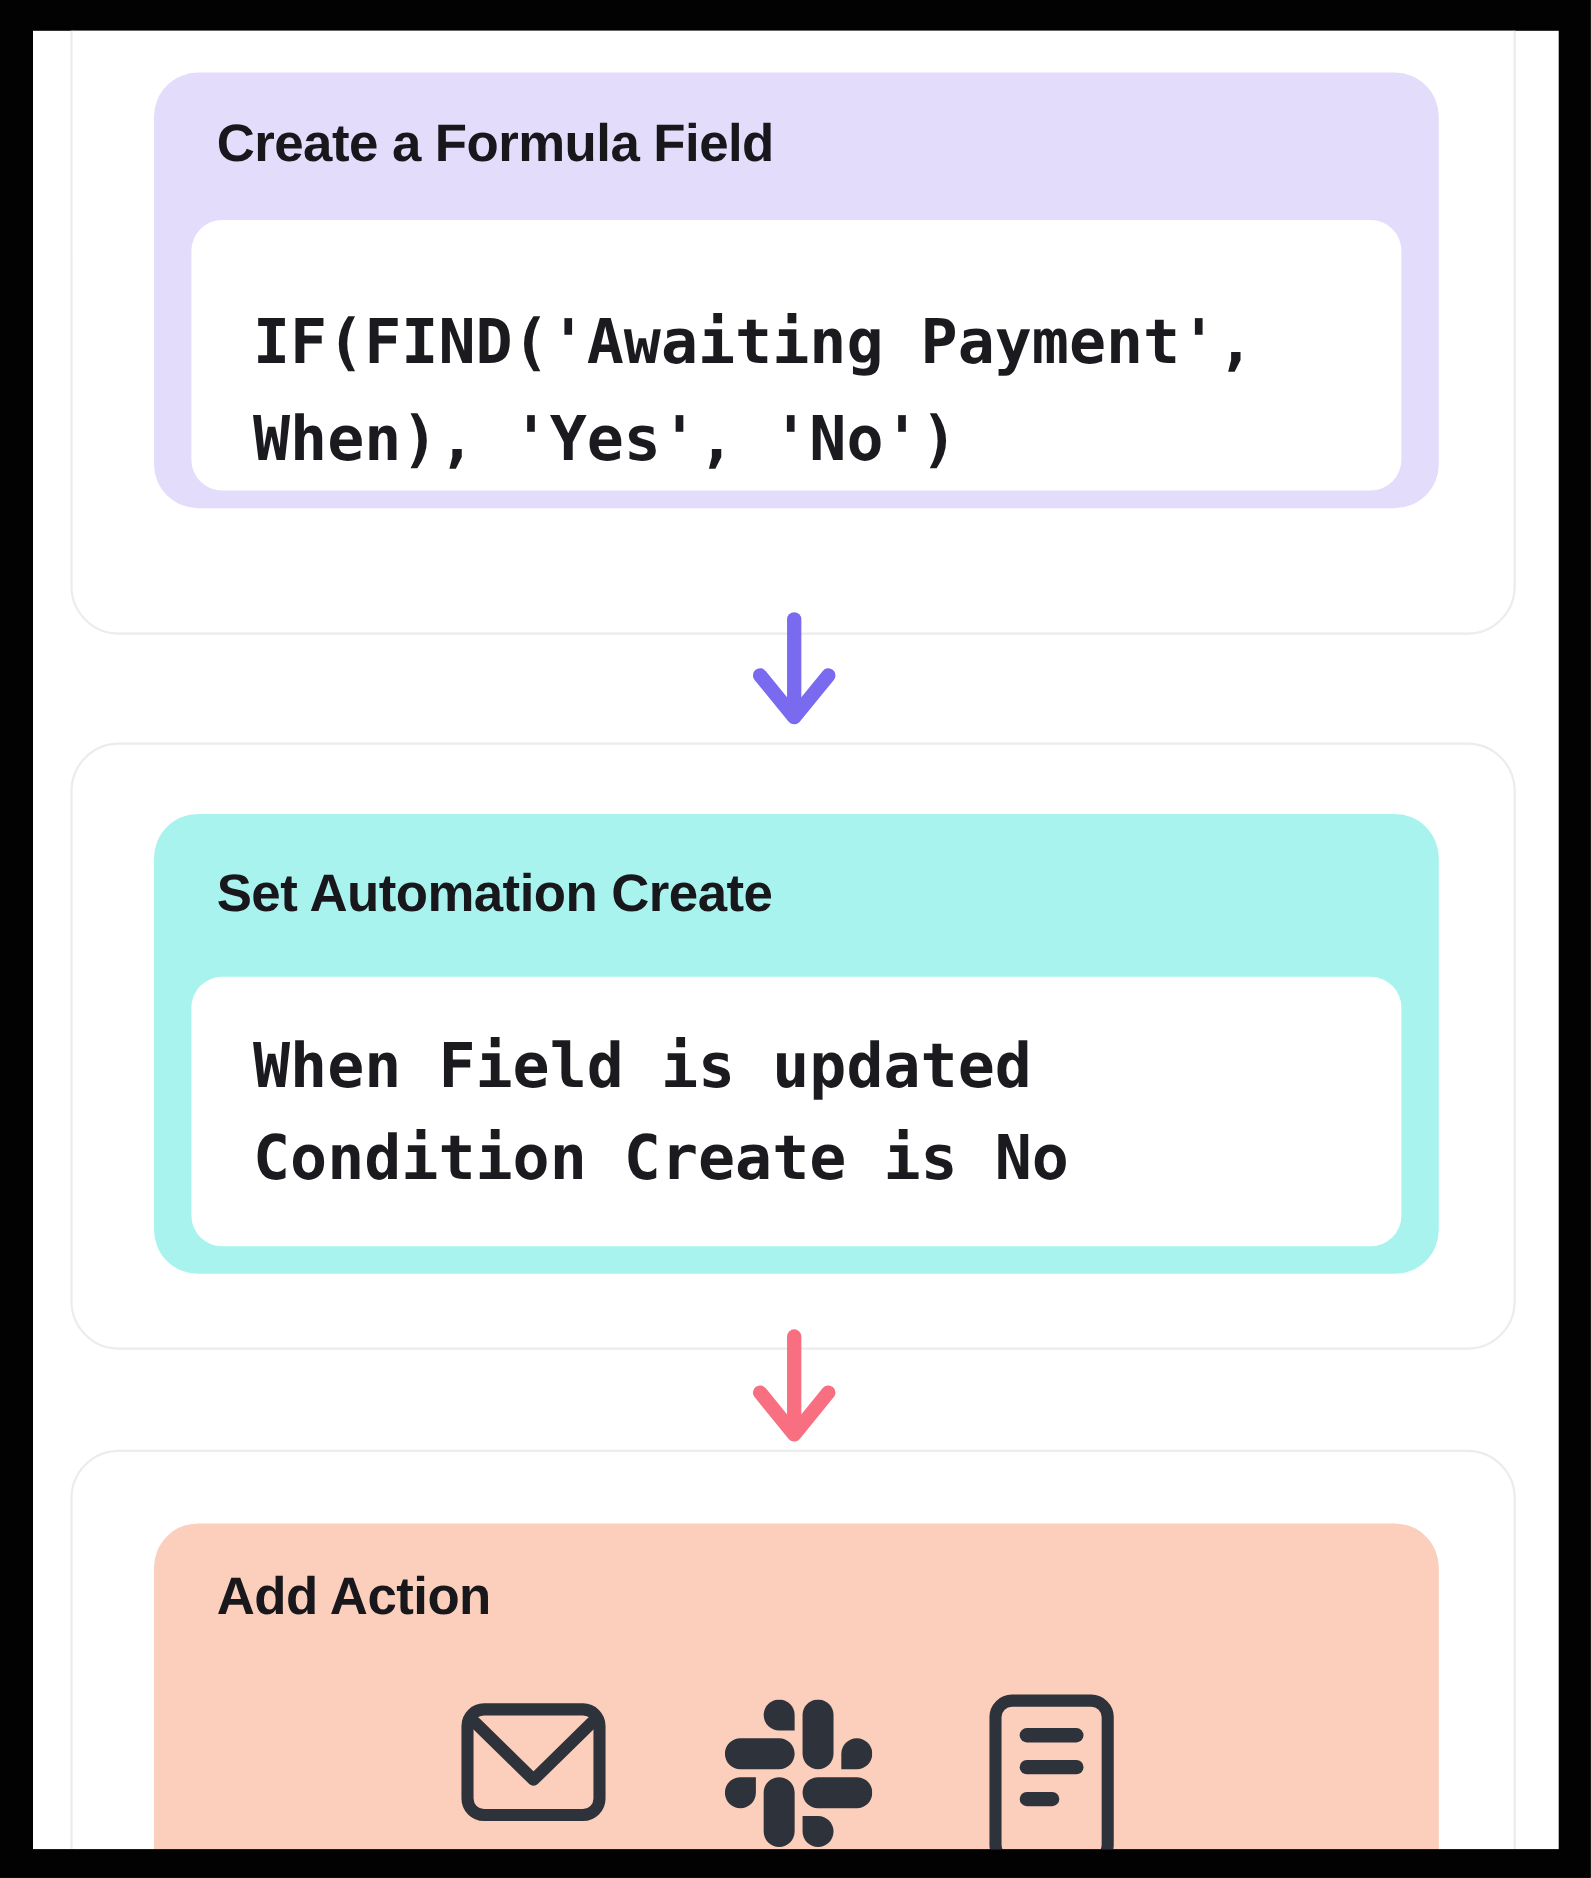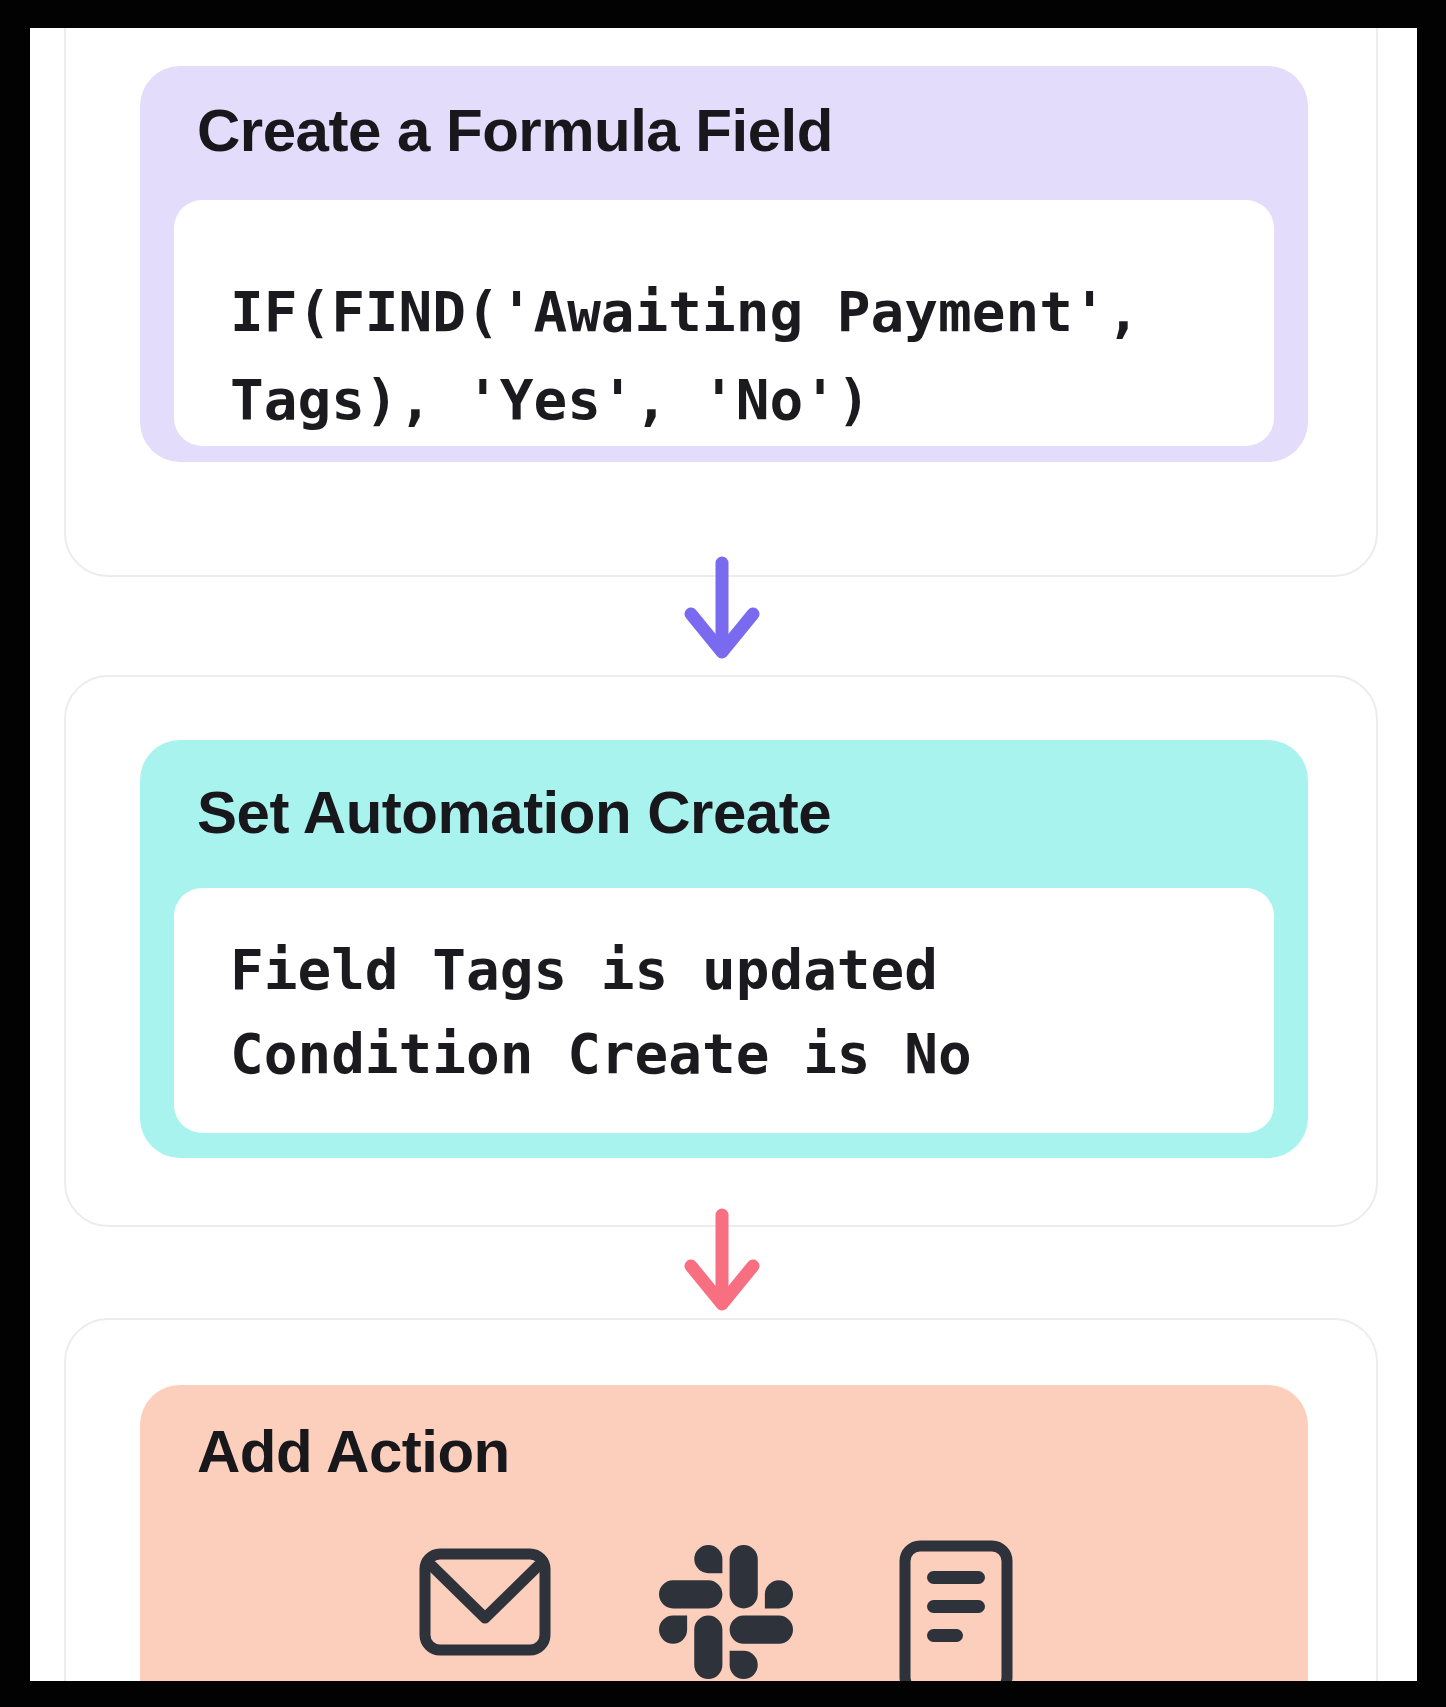--- a/index.html
+++ b/index.html
@@ -11,21 +11,21 @@
                   border:2px solid #ECEBEE;border-radius:44px;box-sizing:border-box;}
   #container-1{top:-40px;height:589px;}
   #container-2{top:647px;height:552px;}
   #container-3{top:1290px;height:430px;}
 
   .step-card{position:absolute;left:74px;width:1168px;border-radius:40px;}
   #card-1{top:76px;height:396px;}
   #card-2{top:63px;height:418px;}
   #card-3{top:65px;height:400px;}
 
-  .step-title{position:absolute;left:57px;margin:0;font-size:60px;line-height:74px;
+  .step-title{position:absolute;left:57px;margin:0;font-size:48px;line-height:74px;
               font-weight:700;letter-spacing:-0.5px;color:#17171C;white-space:nowrap;}
   #title-1{top:28px;}
   #title-2{top:36px;}
   #title-3{top:30px;}
 
   .inner-box{position:absolute;left:34px;width:1100px;background:#ffffff;border-radius:28px;
              box-sizing:border-box;font-family:"DejaVu Sans Mono", monospace;font-weight:700;
              font-size:56px;color:#1B1B1F;white-space:nowrap;}
   #code-box{top:134px;height:246px;padding:68px 0 0 56px;line-height:88px;}
   #trigger-box{top:148px;height:245px;padding:40px 0 0 56px;line-height:84px;}
@@ -46,30 +46,30 @@
 <body>
 
 <div class="canvas">
   <div class="page">
 
     <section class="step-container" id="container-1" style="border-color: rgb(236, 235, 238);">
       <div class="step-card" id="card-1" style="background-color: rgb(227, 220, 250);">
         <h2 class="step-title" id="title-1" style="color: rgb(23, 23, 28);">Create a Formula Field</h2>
         <div class="inner-box" id="code-box" style="color: rgb(27, 27, 31);">
           <div>IF(FIND('Awaiting Payment',</div>
-          <div>Tags), 'Yes', 'No')</div>
+          <div>When), 'Yes', 'No')</div>
         </div>
       </div>
     </section>
 
     <section class="step-container" id="container-2" style="border-color: rgb(236, 235, 238);">
       <div class="step-card" id="card-2" style="background-color: rgb(169, 243, 238);">
         <h2 class="step-title" id="title-2" style="color: rgb(23, 23, 28);">Set Automation Create</h2>
         <div class="inner-box" id="trigger-box" style="color: rgb(27, 27, 31);">
-          <div>Field Tags is updated</div>
+          <div>When Field is updated</div>
           <div>Condition Create is No</div>
         </div>
       </div>
     </section>
 
     <section class="step-container" id="container-3" style="border-color: rgb(236, 235, 238);">
       <div class="step-card" id="card-3" style="background-color: rgb(251, 207, 188);">
         <h2 class="step-title" id="title-3" style="color: rgb(23, 23, 28);">Add Action</h2>
 
         <div class="icons-row" style="color: rgb(46, 50, 58);">

